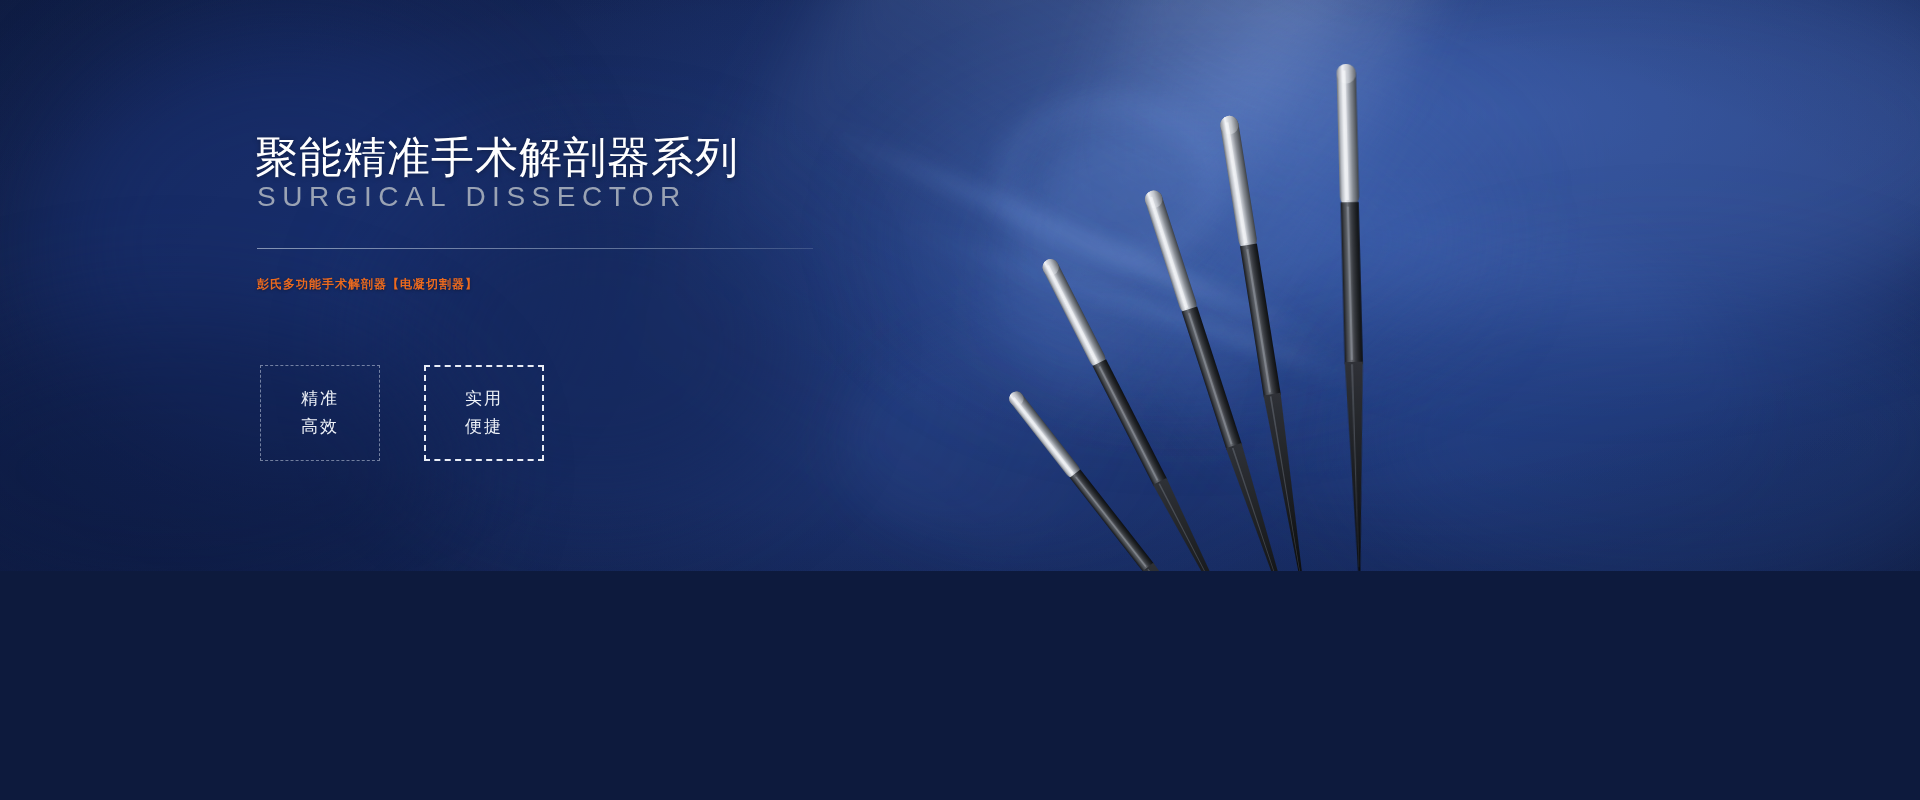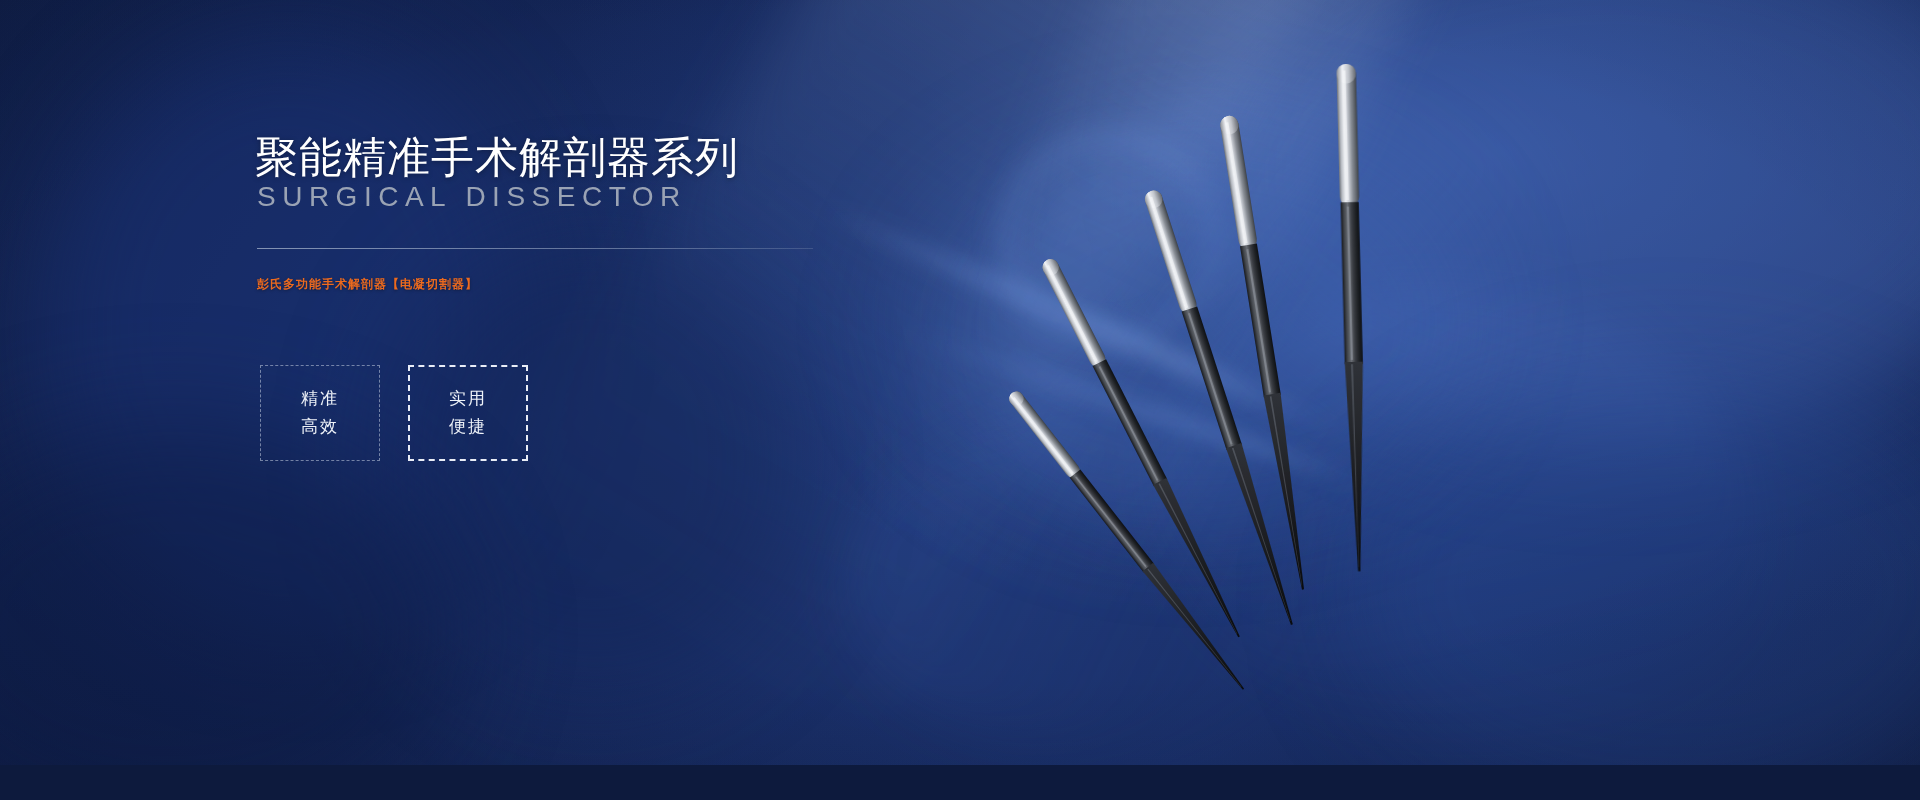--- a/index.html
+++ b/index.html
@@ -8,21 +8,21 @@
     padding: 0;
     background: #0d1a3d;
   }
   body {
     font-family: "Liberation Sans", "DejaVu Sans", sans-serif;
   }
 
   #banner {
     position: relative;
     width: 1920px;
-    height: 765px;
+    height: 571px;
     overflow: hidden;
     background: #7f1d1d;
   }
 
   
   .bg-base {
     position: absolute;
     inset: 0;
     background:
       radial-gradient(ellipse 70% 90% at 78% 20%, rgba(60,96,175,0.55) 0%, rgba(35,62,130,0.25) 45%, rgba(0,0,0,0) 72%),
@@ -192,21 +192,21 @@
     font-weight: 700;
     white-space: nowrap;
     text-shadow: 0 1px 3px rgba(0,0,0,0.35);
   }
 
   .features {
     position: absolute;
     left: 5px;
     top: 365px;
     display: flex;
-    gap: 28px;
+    gap: 44px;
   }
 
   .feature-box {
     width: 120px;
     height: 96px;
     display: flex;
     flex-direction: column;
     align-items: center;
     justify-content: center;
     box-sizing: border-box;

